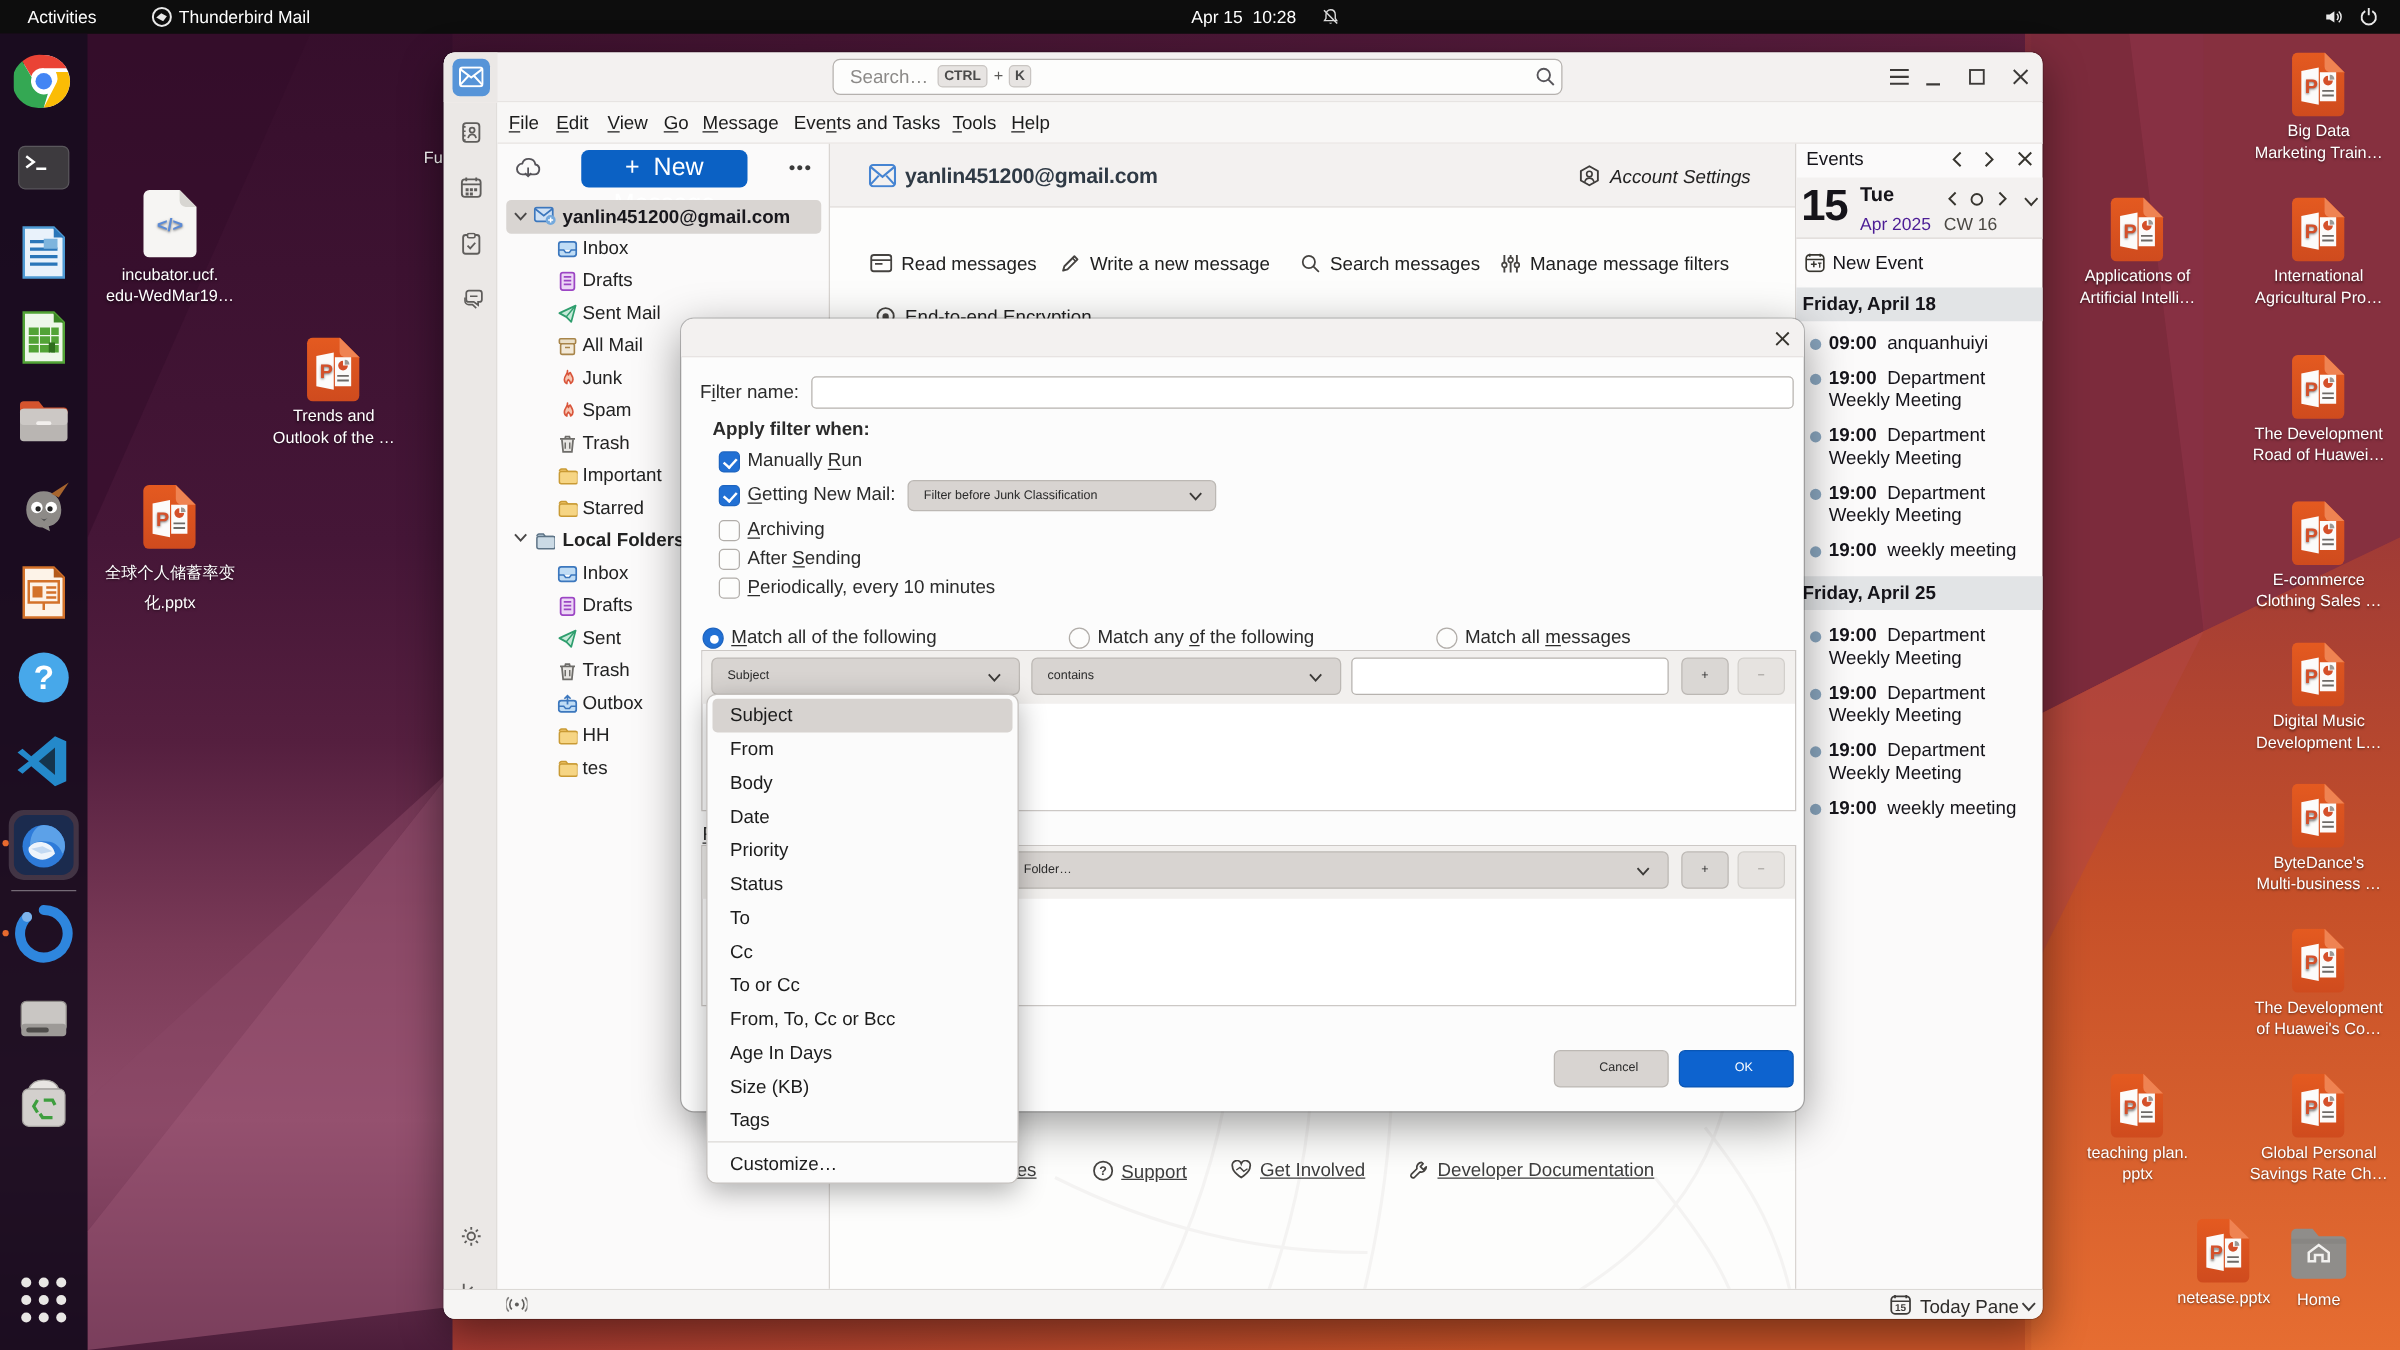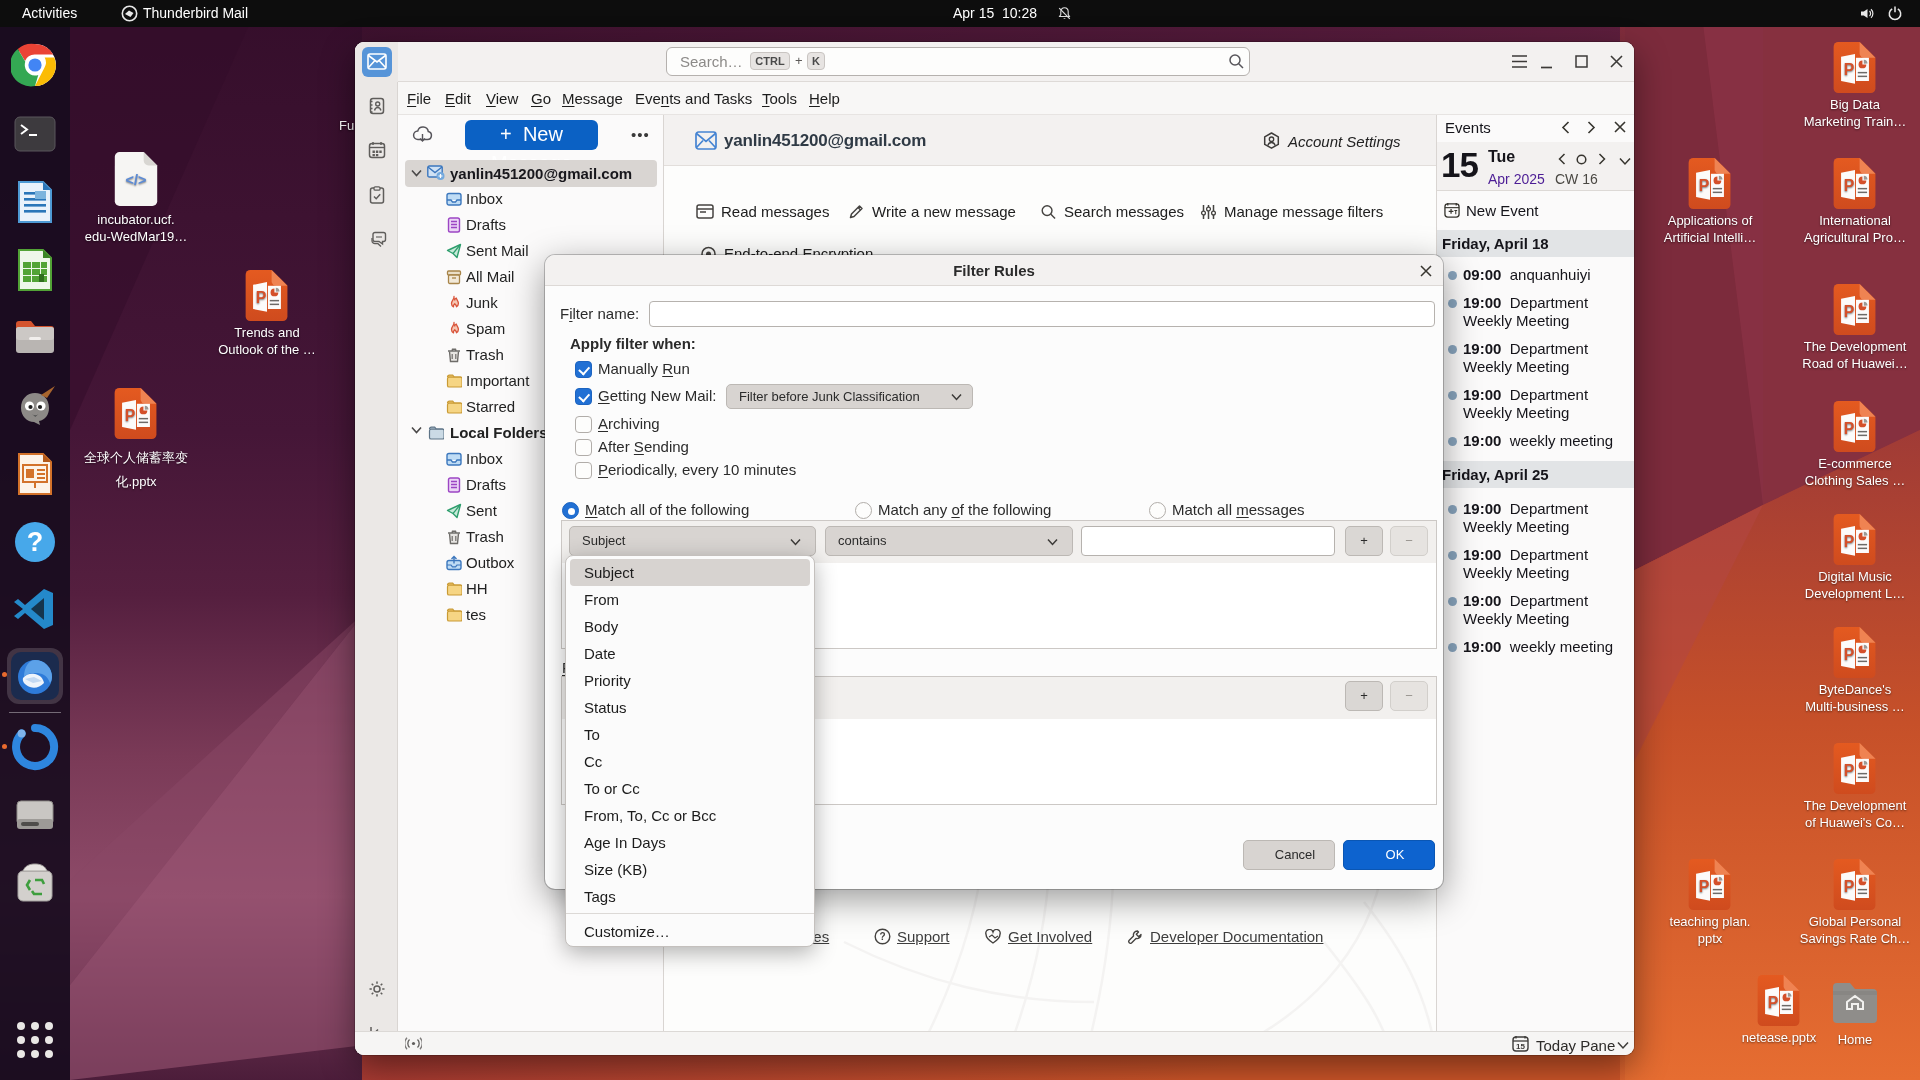--- a/index.html
+++ b/index.html
@@ -30,21 +30,21 @@
 .albtn svg{vertical-align:-3px;margin-right:7px;}
 .lnk{position:absolute;font-size:15px;color:#3e3e3e;white-space:nowrap;}
 .lnk span{text-decoration:underline;}
 .lnk svg{vertical-align:-3px;margin-right:6px;}
 .cb{position:absolute;width:17px;height:17px;border:1px solid #b1ada9;border-radius:4px;background:#fdfdfc;}
 .cb.on{background:#2170d4;border-color:#1d64c0;}
 .cb.on:after{content:"";position:absolute;left:3px;top:3.5px;width:8px;height:4.5px;border-left:2px solid #fff;border-bottom:2px solid #fff;transform:rotate(-48deg);}
 .rd{position:absolute;width:17px;height:17px;border:1px solid #b1ada9;border-radius:50%;background:#fdfdfc;}
 .rd.on{background:#2170d4;border-color:#1d64c0;}
 .rd.on:after{content:"";position:absolute;left:5px;top:5px;width:7px;height:7px;border-radius:50%;background:#fff;}
-.gbtn{position:absolute;height:30px;background:#d8d4d1;border:1px solid #bcb8b4;border-radius:5px;font-size:13px;color:#2b2b2b;line-height:28px;padding-left:12px;}
+.gbtn{position:absolute;height:30px;background:#d8d4d1;border:1px solid #bcb8b4;border-radius:5px;font-size:10px;color:#2b2b2b;line-height:28px;padding-left:12px;}
 .gbtn.sq{width:38px;padding:0;text-align:center;background:#dad7d4;}
 .pmi{height:27px;line-height:27px;font-size:15px;color:#1c1c1c;padding-left:14px;margin:0 4px;border-radius:4px;position:relative;}
 .pmi.hl{background:#d7d3d0;margin-top:3px;}
 .gbtn.dis{background:#e6e3e0;border-color:#d2cfcb;color:#97948f;}
 </style></head>
 <body>
 <svg id="wall" width="1920" height="1080" viewBox="0 0 1920 1080">
 <defs>
 <linearGradient id="gL" x1="0" y1="0" x2="0" y2="1">
 <stop offset="0" stop-color="#350e2b"></stop>
@@ -725,21 +725,20 @@
       <path d="M4 1v2.6M13 1v2.6" stroke="#3e3c3a" stroke-width="1.4"></path>
       <text x="8.5" y="14" font-size="8" font-weight="bold" fill="#3e3c3a" text-anchor="middle" font-family="Liberation Sans">15</text>
     </svg>
  <div style="left:1181px;top:995px;font-size:15px;color:#2d2b29;">Today Pane</div>
  <svg style="left:1262px;top:999px;" width="12" height="9" viewBox="0 0 12 9">
       <path d="M1 1.5l5 5.5 5-5.5" fill="none" stroke="#3e3c3a" stroke-width="1.5"></path>
     </svg>
 </div>
 <div id="dlg">
  <div style="position:absolute;left:0;top:0;width:898px;height:31px;background:#f3f1f0;border-radius:10px 10px 0 0;border-bottom:1px solid #ddd9d6;"></div>
- <div style="position:absolute;left:0;top:7px;width:898px;text-align:center;font-size:15px;font-weight:bold;color:#2b2b2b;">Filter Rules</div>
  <svg style="position:absolute;left:875px;top:10px;" width="12" height="12" viewBox="0 0 12 12">
       <path d="M1 1l10 10M11 1L1 11" stroke="#37352f" stroke-width="1.5"></path>
     </svg>
  <div class="t15" style="position:absolute;left:15px;top:50px;">F<u>i</u>lter name:</div>
  <div style="position:absolute;left:104px;top:46px;width:786px;height:26px;background:#fff;border:1px solid #b6b2ae;border-radius:4px;"></div>
  <div class="t15" style="position:absolute;left:25px;top:80px;font-weight:bold;">Apply filter when:</div>
  <div class="cb on" style="left:30px;top:106px;"></div>
     <div class="t15" style="position:absolute;left:53px;top:105px;">Manually <u>R</u>un</div>
  <div class="cb on" style="left:30px;top:133px;"></div>
     <div class="t15" style="position:absolute;left:53px;top:132px;"><u>G</u>etting New Mail:</div>
@@ -769,20 +768,23 @@
       </svg></div>
  <div style="position:absolute;left:536px;top:271px;width:254px;height:30px;background:#fff;border:1px solid #b6b2ae;border-radius:4px;"></div>
  <div class="gbtn sq" style="left:800px;top:271px;">+</div>
  <div class="gbtn sq dis" style="left:845px;top:271px;">−</div>
 
  <div class="t15" style="position:absolute;left:17px;top:404px;"><u>P</u>erform these actions:</div>
 
  <div style="position:absolute;left:16px;top:421px;width:876px;height:129px;background:#fff;border:1px solid #ccc8c5;"></div>
  <div style="position:absolute;left:17px;top:422px;width:874px;height:42px;background:#f2f0ee;"></div>
  <div class="gbtn" style="left:24px;top:426px;width:230px;">Move Message to</div>
+ <div class="gbtn" style="left:261px;top:426px;width:529px;">Folder…<svg width="11" height="8" viewBox="0 0 11 8" style="position:absolute;right:14px;top:11px;">
+        <path d="M1 1.5l4.5 5 4.5-5" fill="none" stroke="#3c3a38" stroke-width="1.5"></path>
+      </svg></div>
  <div class="gbtn sq" style="left:800px;top:426px;">+</div>
  <div class="gbtn sq dis" style="left:845px;top:426px;">−</div>
  <div class="gbtn" style="left:698px;top:585px;width:92px;text-align:center;">Cancel</div>
  <div class="gbtn" style="left:798px;top:585px;width:92px;text-align:center;background:#0d63cf;border-color:#0a56b4;color:#fff;">OK</div>
 </div>
 <div id="popmenu">
  <div class="pmi hl">Subject</div>
  <div class="pmi">From</div>
  <div class="pmi">Body</div>
  <div class="pmi">Date</div>

